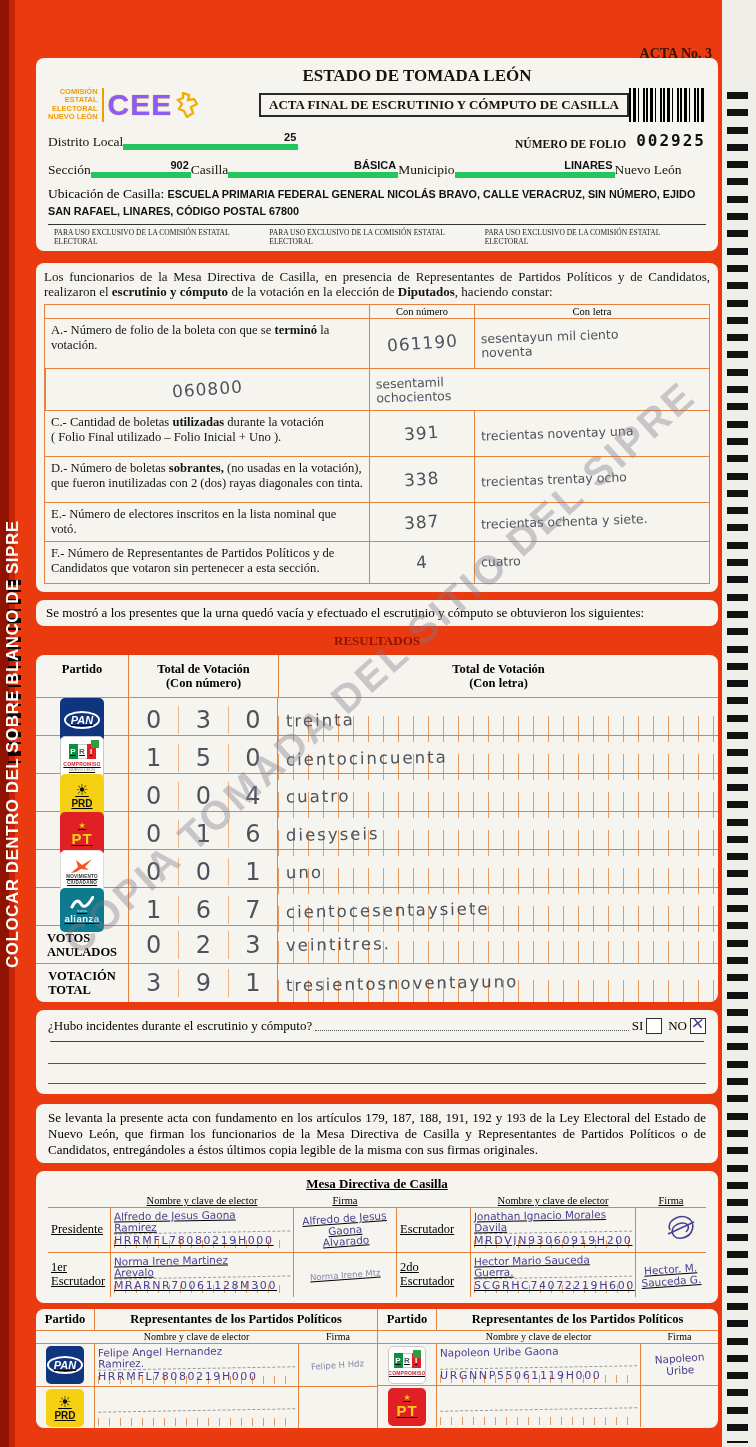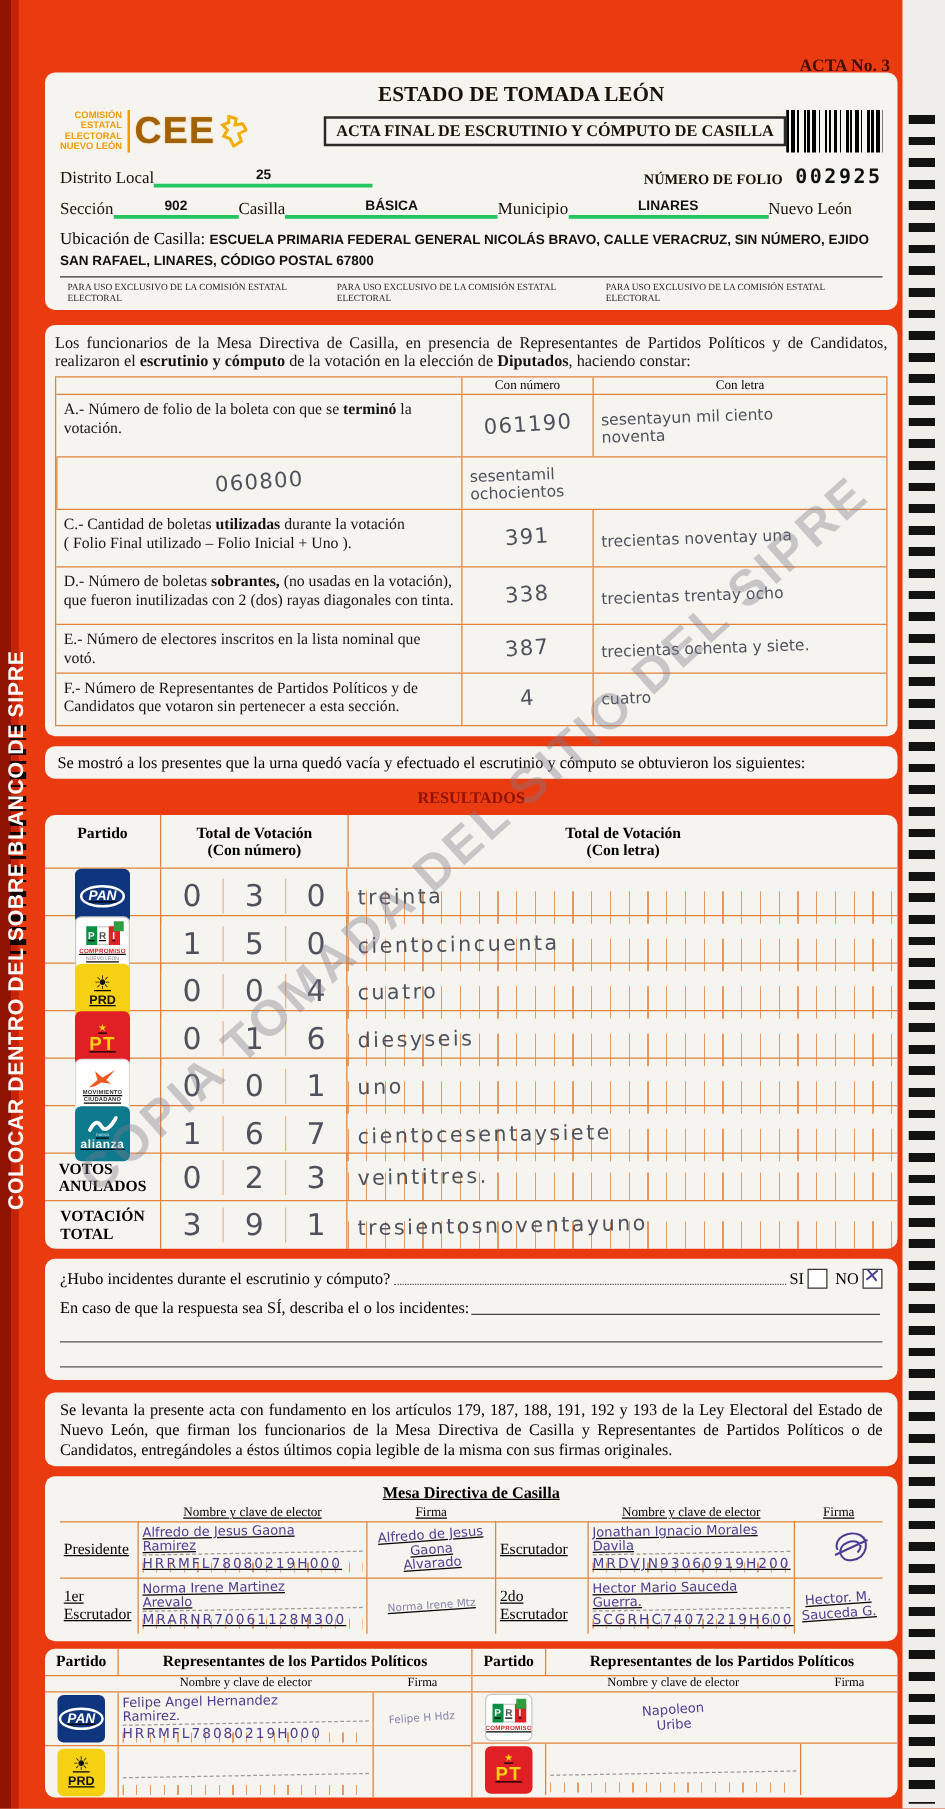--- a/index.html
+++ b/index.html
@@ -22,26 +22,26 @@
 
   .content { position:absolute; left:36px; top:58px; width:682px; }
   .card { background:#f6f4ee; border-radius:8px; position:relative; }
 
   
   .header-card { padding:8px 12px 3px; margin-bottom:12px; }
   .title { text-align:center; font-weight:bold; font-size:17px; line-height:1.15; color:#1a1208; margin-left:120px; margin-right:40px; }
   .hdr-mid { display:flex; align-items:center; margin-top:2px; }
   .cee-block { display:flex; align-items:center; gap:4px; width:205px; flex:0 0 auto; }
   .cee-org { font:bold 7.5px "Liberation Sans",sans-serif; color:#ef9c06; text-align:right; line-height:1.15; white-space:pre-line; border-right:2px solid #ef9c06; padding-right:4px; }
-  .cee-big { font:900 30px "Liberation Sans",sans-serif; color:#a16207; letter-spacing:1px; text-shadow:0 0 1px #c57f00; }
+  .cee-big { font:900 30px "Liberation Sans",sans-serif; color:#8b5cf6; letter-spacing:1px; text-shadow:0 0 1px #c57f00; }
   .subtitle-box { border:2px solid #2a2a2a; padding:2px 8px; font-weight:bold; font-size:13px; color:#1a1208; white-space:nowrap; margin-left:6px; }
   .barcode { margin-left:auto; width:132px; height:34px;
     background:repeating-linear-gradient(90deg,#000 0 2px,transparent 2px 4px,#000 4px 7px,transparent 7px 9px,#000 9px 10px,transparent 10px 14px,#000 14px 16px,transparent 16px 17px); }
   .fline { display:flex; align-items:flex-end; font-size:13.5px; color:#1a1208; margin-top:9px; }
-  .uline { display:inline-block; border-bottom:3px solid #22c55e; text-align:center;
+  .uline { display:inline-block; border-bottom:6px solid #22c55e; text-align:right;
     font:bold 11px "Liberation Sans",sans-serif; color:#111; padding:0 2px 1px; }
   .folio-label { font-weight:bold; font-size:11.5px; margin-left:auto; }
   .folio-num { font:bold 16px "DejaVu Sans Mono",monospace; letter-spacing:2px; margin-left:10px; color:#111; }
   .ubic { font-size:13.5px; margin-top:8px; line-height:1.25; }
   .ubic b.val { font:bold 10.8px "Liberation Sans",sans-serif; color:#111; }
   .hdr-hr { border-top:1.5px solid #333; margin-top:4px; }
   .excl-row { display:flex; justify-content:space-between; padding:3px 6px 2px; }
   .excl-row span { font-size:7.5px; color:#222; }
 
   
@@ -449,21 +449,20 @@
         <span>¿Hubo incidentes durante el escrutinio y cómputo?</span>
         <span class="leader"></span>
         <span>SI</span>
         <span class="cb"></span>
         <span style="margin-left:6px">NO</span>
         <span class="cb">
             <span class="mark hw">✕</span>
           </span>
       </div>
       <div class="inc-line2">
-        <span>En caso de que la respuesta sea SÍ, describa el o los incidentes:</span>
         <span class="sleader"></span>
       </div>
       <div class="blank-line"></div>
       <div class="blank-line"></div>
     </div>
 
     <div class="card legal-card">Se levanta la presente acta con fundamento en los artículos 179, 187, 188, 191, 192 y 193 de la Ley Electoral del Estado de Nuevo León, que firman los funcionarios de la Mesa Directiva de Casilla y Representantes de  Partidos Políticos o de Candidatos, entregándoles a éstos últimos copia legible de la misma con sus firmas originales.</div>
 
     <div class="card mesa-card">
       <div class="mesa-title">Mesa Directiva de Casilla</div>
@@ -587,20 +586,24 @@
               <div class="logo logo--sm logo-pri">
                 <span class="pvem"></span>
                 <div class="pri-stripes">
                   <span class="stripe s-green">P</span>
                   <span class="stripe s-white">R</span>
                   <span class="stripe s-red">I</span>
                 </div>
                 <span class="pri-sub1">COMPROMISO</span>
               </div>
             </div>
+            <div class="rep-name">
+              <div class="hw ink hw-name pre">Napoleon Uribe Gaona</div>
+              <div class="hw ink hw-clave">URGNNP55061119H000</div>
+            </div>
             <div class="rep-firma">
                 <span class="hw ink hw-sig pre">Napoleon
 Uribe</span>
               </div>
           </div>
 
           <div class="rep-row">
             <div class="rep-logo">
               <div class="logo logo--sm logo-pt">
                 <span class="pt-star">★</span>

